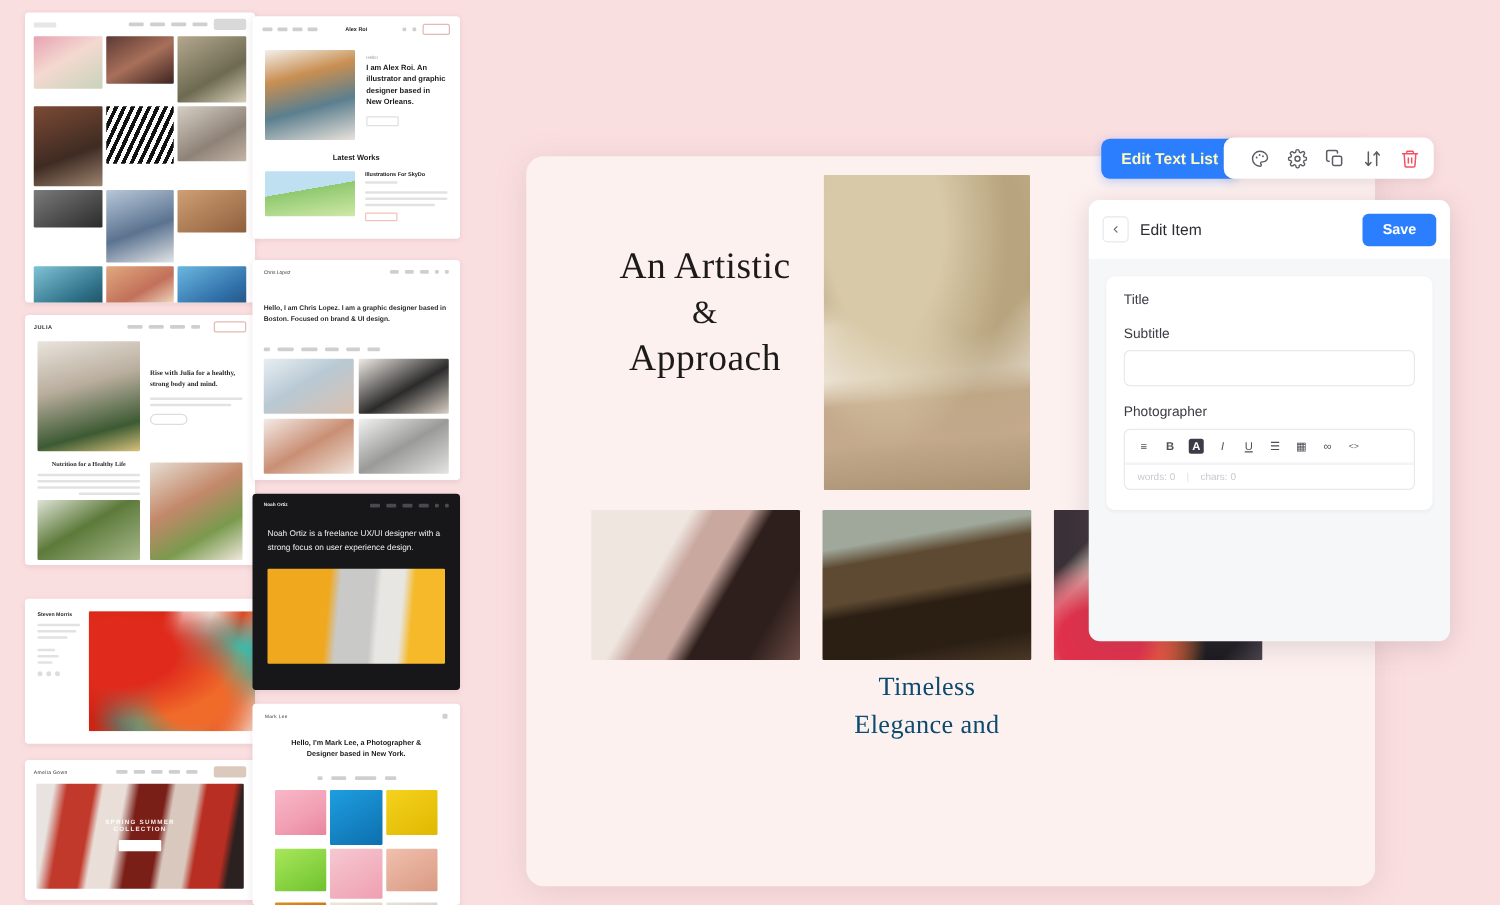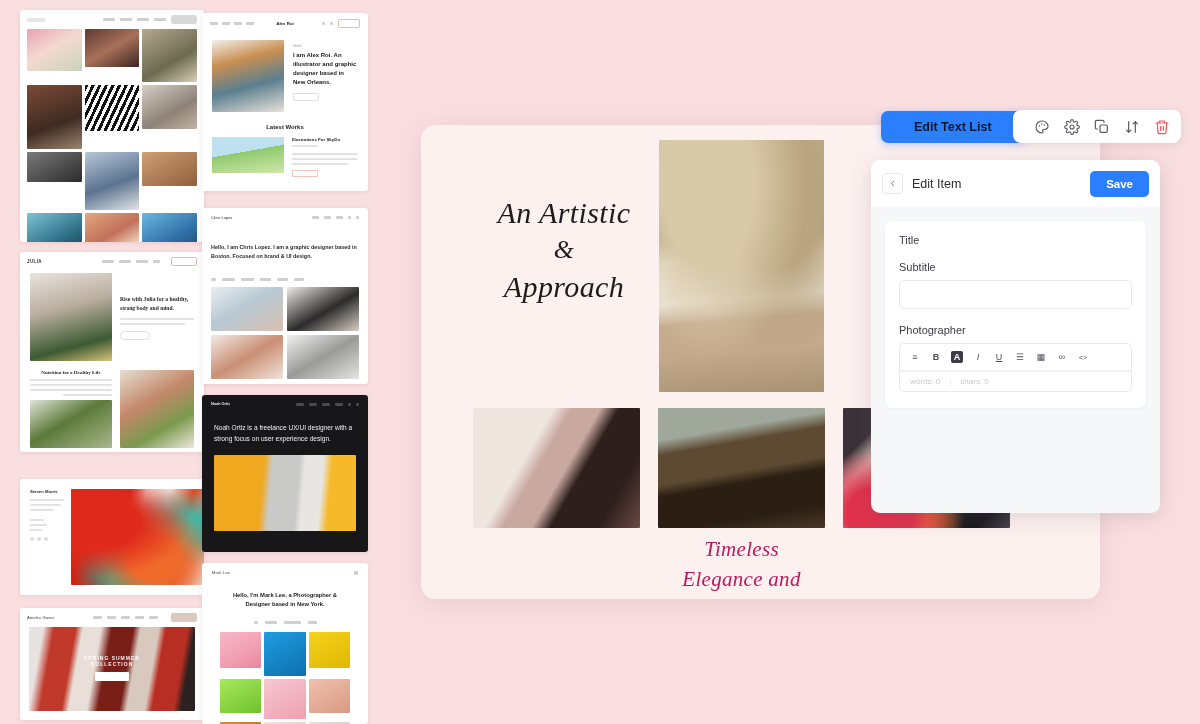--- a/index.html
+++ b/index.html
@@ -38,58 +38,57 @@
   .grid3 { display: grid; grid-template-columns: repeat(3, 1fr); gap: 3px; padding: 0 8px 8px; }
   .ph { background: #ddd; border-radius: 1px; overflow: hidden; position: relative; }
 
   .tpl-h { font-weight: bold; color: #1b1b1b; }
   .line { height: 2px; background: #e2e2e2; border-radius: 1px; margin-bottom: 3px; }
 
   
   #canvas {
     position: absolute;
     left: 421px; top: 125px;
-    width: 679px; height: 474px;
+    width: 679px; height: 584px;
     background: #fdf1f0;
     border-radius: 14px;
     box-shadow: 0 4px 26px rgba(140,90,95,.16);
     overflow: hidden;
-    font-style: italic;
   }
   .canvas-head { display: flex; height: 250px; }
   .canvas-title {
     width: 238px; margin-left: 0;
     display: flex; flex-direction: column; align-items: center; justify-content: center;
     font-family: "Liberation Serif", serif;
     font-size: 30px; line-height: 1.32; color: #1d1a1a;
     letter-spacing: .4px;
     text-align: center;
     padding-left: 48px;
   }
   .canvas-title .amp { font-size: 26px; }
   .hero-img { position: absolute; left: 238px; top: 15px; width: 165px; height: 252px; }
   .mid-row { position: absolute; top: 283px; left: 52px; display: flex; gap: 18px; }
   .mid-img { width: 167px; height: 120px; }
   .bottom-title {
     position: absolute; top: 410px; left: 238px; width: 165px;
     text-align: center;
     font-family: "Liberation Serif", serif;
-    font-size: 21px; line-height: 1.42; color: #be185d; letter-spacing: .3px;
+    font-size: 21px; line-height: 1.42; color: #0c4a6e; letter-spacing: .3px;
   }
   .behind-text {
     position: absolute; left: 408px; top: 100px; width: 260px;
     font-size: 9.5px; line-height: 2.55; color: #9d8e90; text-align: right;
   }
 
   
   #toolbar { position: absolute; left: 881px; top: 110px; display: flex; align-items: center; gap: 0; }
   .edit-pill {
-    background: #2b7fff; color: #0f172a;
+    background: #2b7fff; color: #fef9c3;
     font-size: 12.5px; font-weight: bold;
-    padding: 9px 33px; border-radius: 7px;
+    padding: 9px 16px; border-radius: 7px;
     box-shadow: 0 2px 8px rgba(43,127,255,.32);
     border: none; cursor: pointer; white-space: nowrap;
   }
   .tool-group {
     margin-left: -12px;
     background: #fff; border-radius: 8px;
     padding: 7px 9px 7px 20px;
     display: flex; align-items: center; gap: 11px;
     box-shadow: 0 2px 9px rgba(120,80,85,.16);
   }

